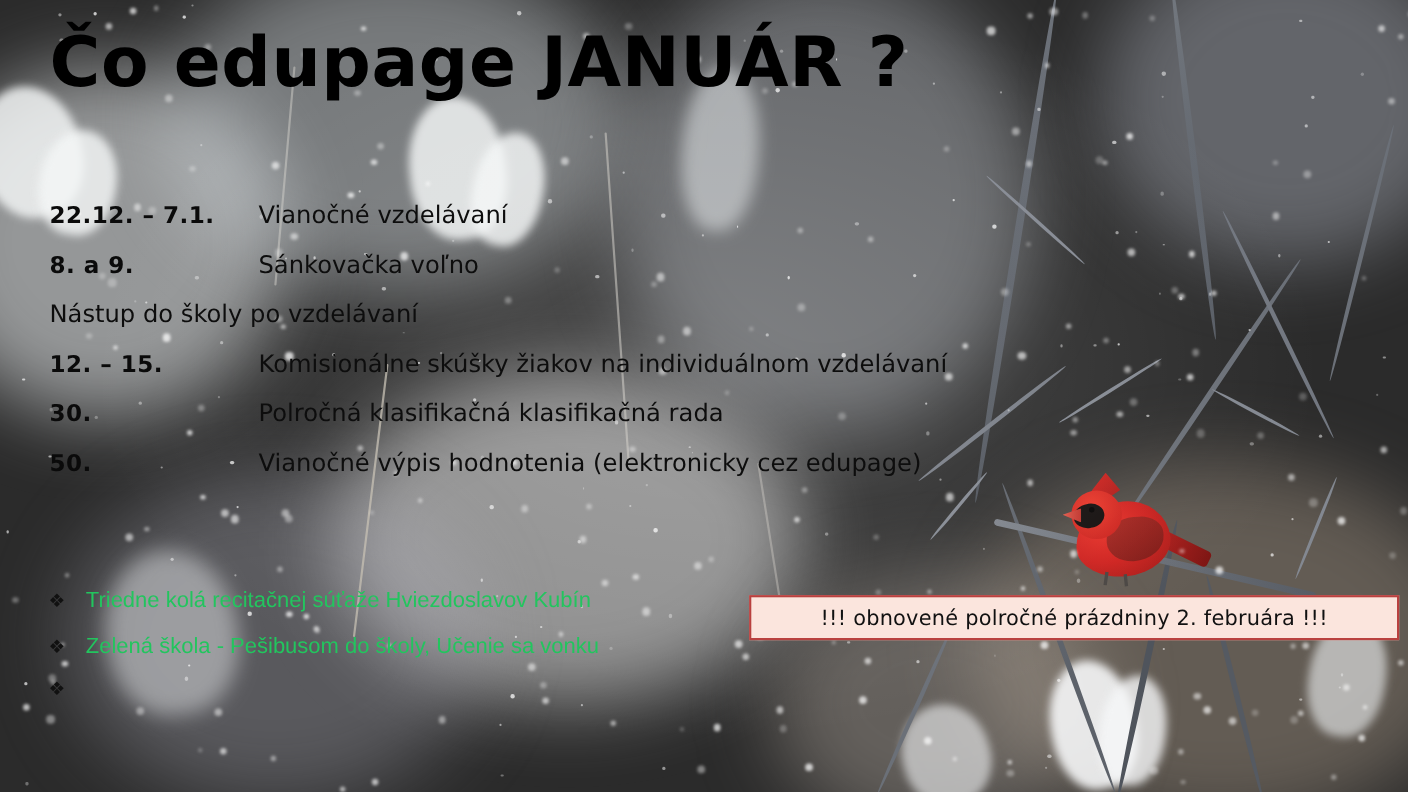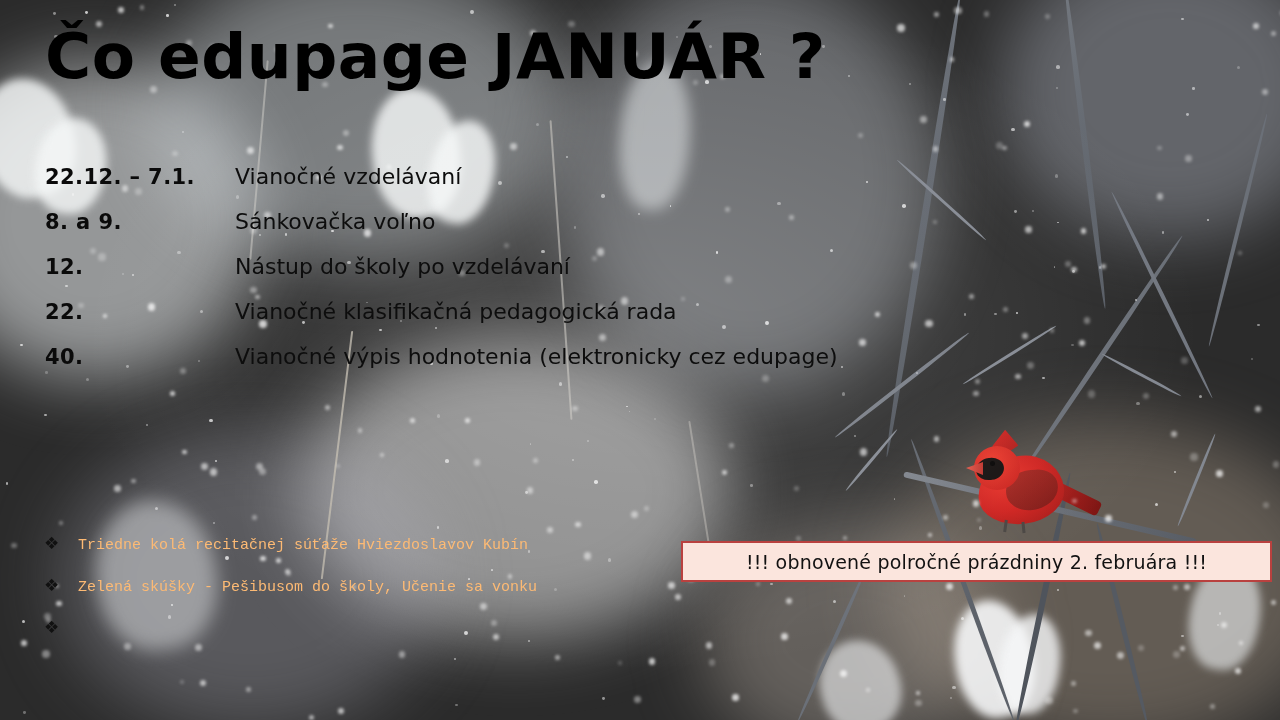--- a/index.html
+++ b/index.html
@@ -94,38 +94,38 @@
   .snow{position:absolute;border-radius:50%;background:rgba(255,255,255,.85);}
   .haze{position:absolute;inset:0;background:
      radial-gradient(ellipse at 50% 46%, rgba(255,255,255,.16) 0%, rgba(255,255,255,0) 62%);}
 
   
   .title{
     position:absolute;left:45px;top:22px;
     font-family:"DejaVu Sans",sans-serif;font-weight:700;font-size:63px;
     letter-spacing:.5px;color:#000;white-space:nowrap;line-height:1.1;
   }
-  .schedule{position:absolute;left:45px;top:164px;}
+  .schedule{position:absolute;left:45px;top:184px;}
   .row{display:flex;align-items:baseline;height:45px;}
   .date{
     width:190px;flex:0 0 190px;font-weight:700;font-size:21px;color:#0a0a0a;
     font-family:"DejaVu Sans",sans-serif;letter-spacing:.4px;
   }
   .desc{
     font-weight:400;font-size:22px;color:#0d0d0d;white-space:nowrap;
     font-family:"DejaVu Sans",sans-serif;
   }
   .bullets{position:absolute;left:44px;top:535px;}
   .bullet{display:flex;align-items:baseline;height:42px;}
   .bmark{
     width:34px;flex:0 0 34px;font-size:17px;color:#111;line-height:1;
     font-family:"DejaVu Sans",sans-serif;
   }
   .btext{
-    font-family:Liberation Mono, monospace;font-size:15px;color:#fdba74;white-space:nowrap;
+    font-family:Liberation Sans, sans-serif;font-size:20px;color:#22c55e;white-space:nowrap;
   }
   .note{
     position:absolute;left:681px;top:541px;width:591px;height:41px;
     box-sizing:border-box;background:#fbe5dd;border:2px solid #b9413f;
     display:flex;align-items:center;justify-content:center;
   }
   .note-text{
     font-family:"DejaVu Sans",sans-serif;font-size:19px;color:#111;white-space:nowrap;letter-spacing:.2px;
   }
 </style>
@@ -543,41 +543,44 @@
   <div class="schedule">
     <div class="row">
       <div class="date">22.12. – 7.1.</div>
       <div class="desc">Vianočné vzdelávaní</div>
     </div>
     <div class="row">
       <div class="date">8. a 9.</div>
       <div class="desc">Sánkovačka voľno</div>
     </div>
     <div class="row">
-      <div class="date">12.</div>
       <div class="desc">Nástup do školy po vzdelávaní</div>
     </div>
     <div class="row">
-      <div class="date">22.</div>
-      <div class="desc">Vianočné klasifikačná pedagogická rada</div>
+      <div class="date">12. – 15.</div>
+      <div class="desc">Komisionálne skúšky žiakov na individuálnom vzdelávaní</div>
     </div>
     <div class="row">
-      <div class="date">40.</div>
+      <div class="date">30.</div>
+      <div class="desc">Polročná klasifikačná klasifikačná rada</div>
+    </div>
+    <div class="row">
+      <div class="date">50.</div>
       <div class="desc">Vianočné výpis hodnotenia (elektronicky cez edupage)</div>
     </div>
   </div>
 
   <div class="bullets">
     <div class="bullet">
       <div class="bmark">❖</div>
       <div class="btext">Triedne kolá recitačnej súťaže Hviezdoslavov Kubín</div>
     </div>
     <div class="bullet">
       <div class="bmark">❖</div>
-      <div class="btext">Zelená skúšky -  Pešibusom do školy, Učenie sa vonku</div>
+      <div class="btext">Zelená škola -  Pešibusom do školy, Učenie sa vonku</div>
     </div>
     <div class="bullet">
       <div class="bmark">❖</div>
     </div>
   </div>
 
   <div class="note">
     <span class="note-text">!!! obnovené polročné prázdniny 2. februára !!!</span>
   </div>
 

